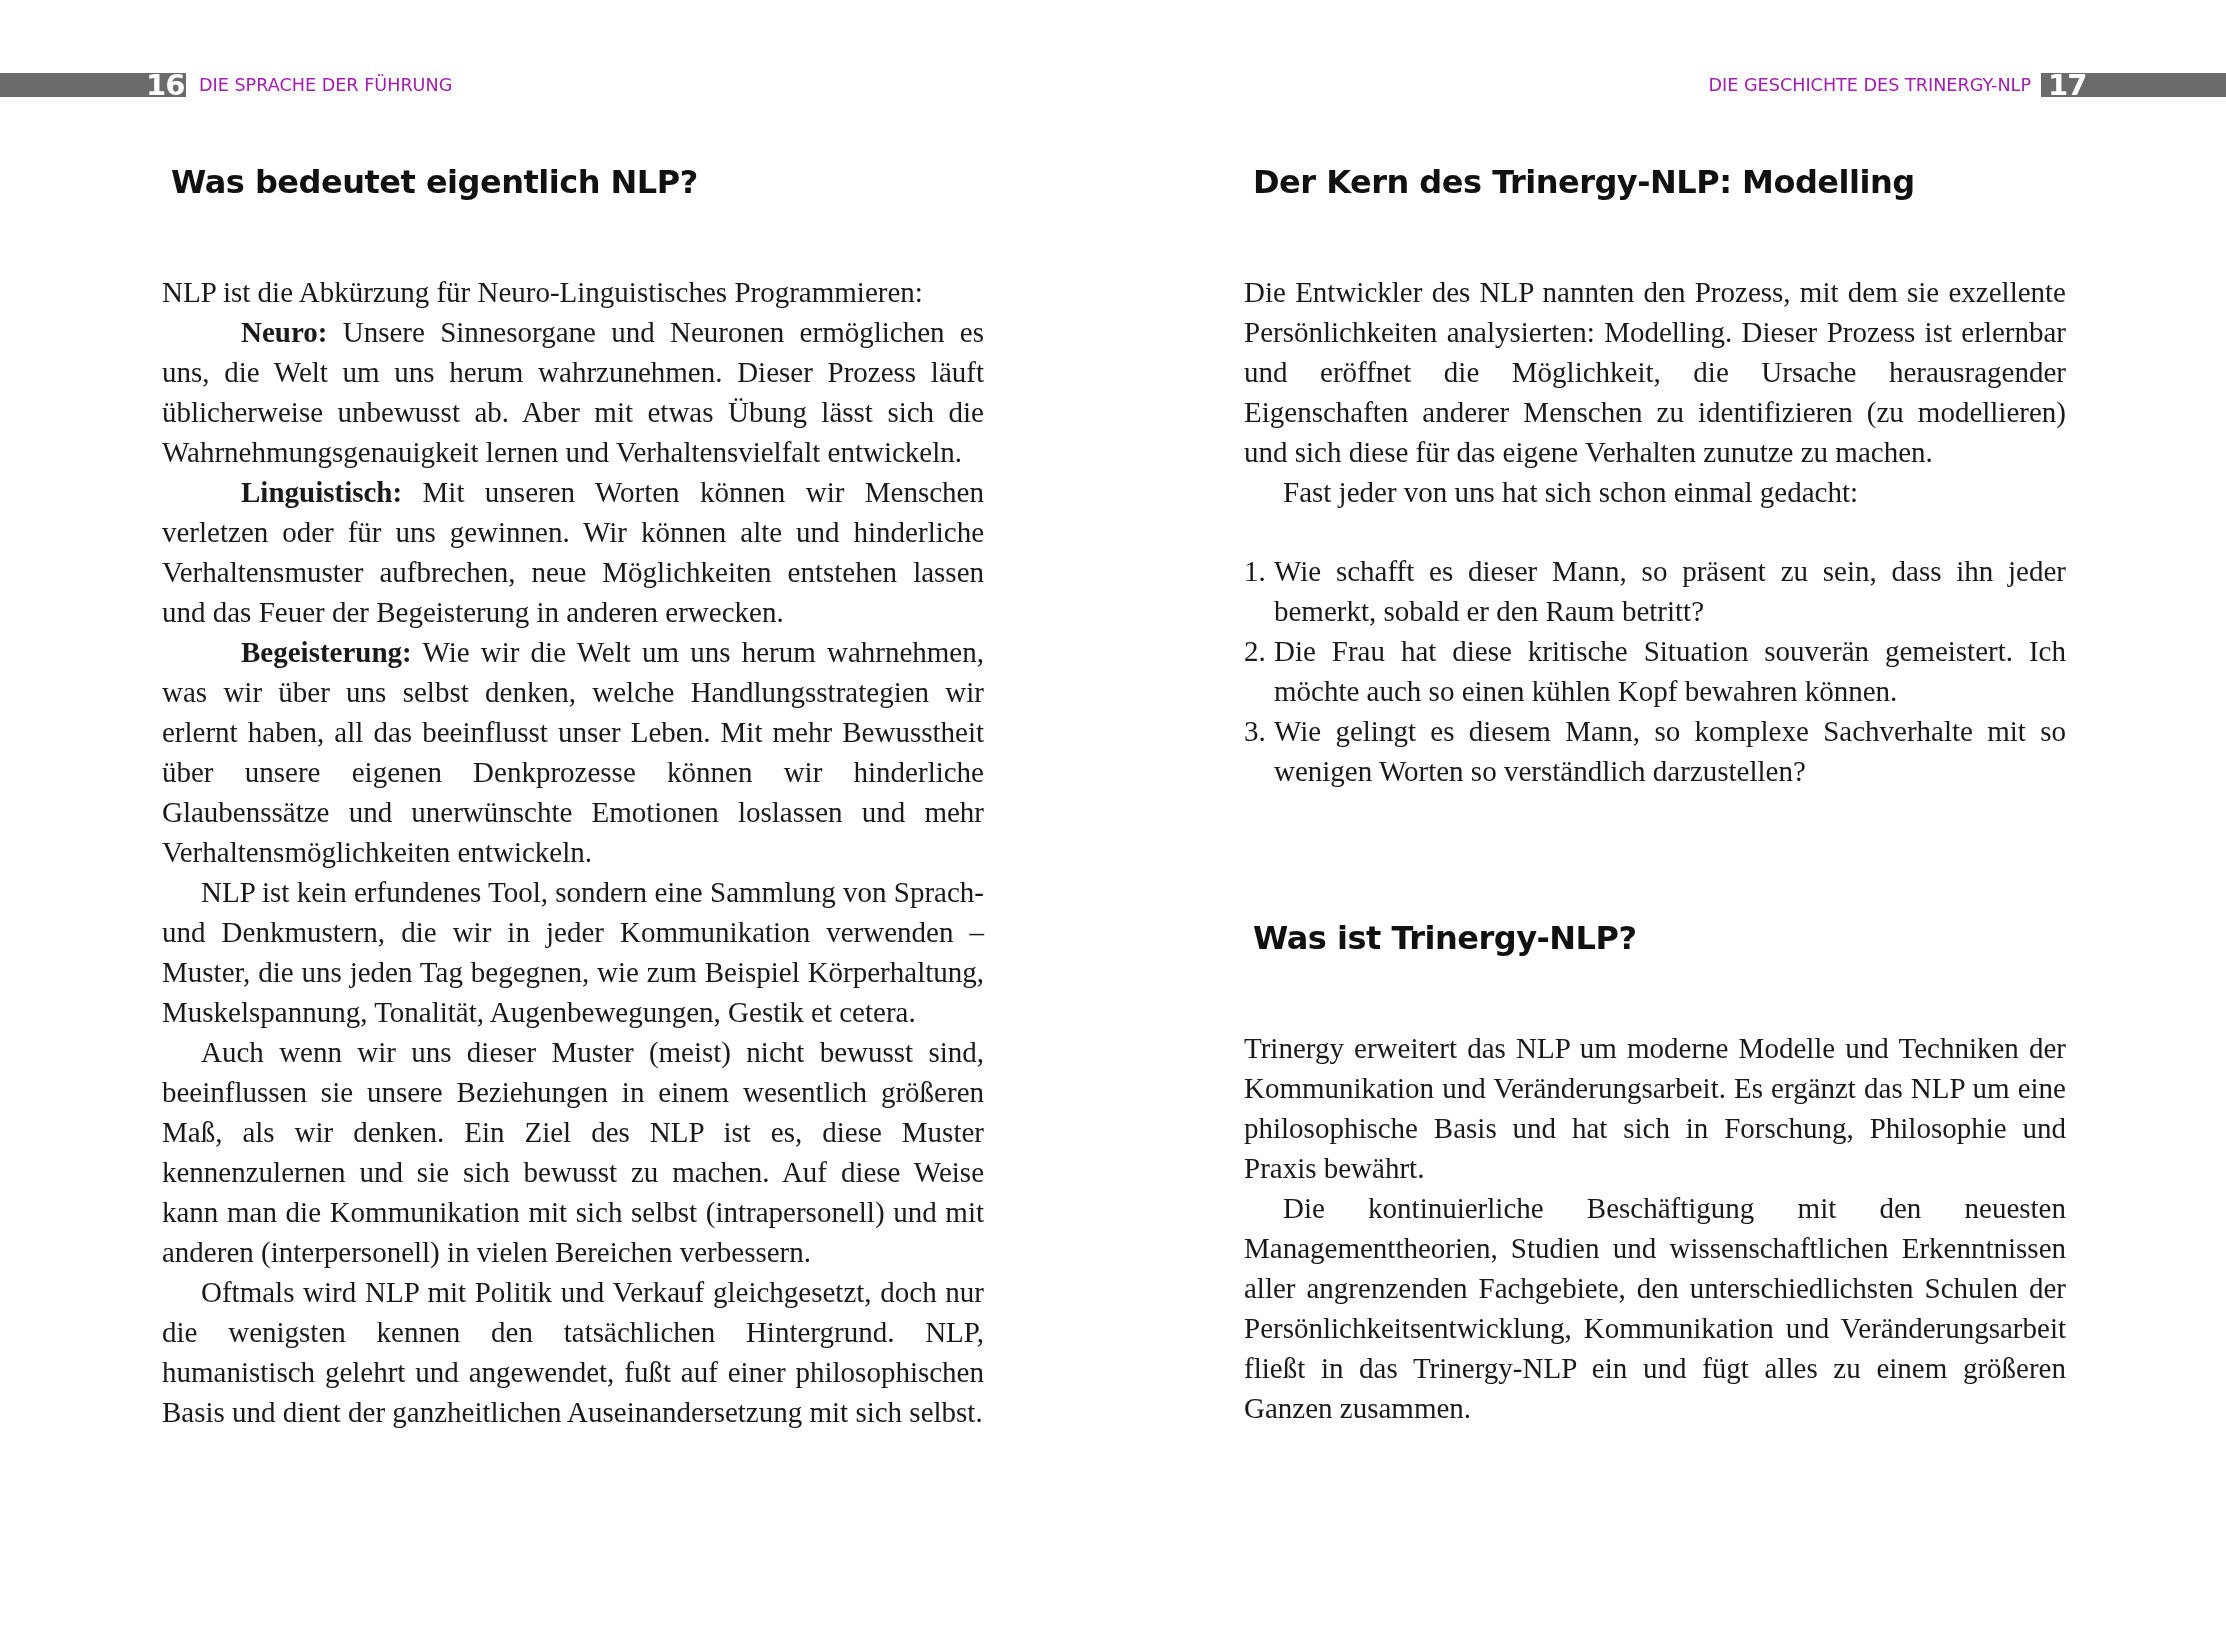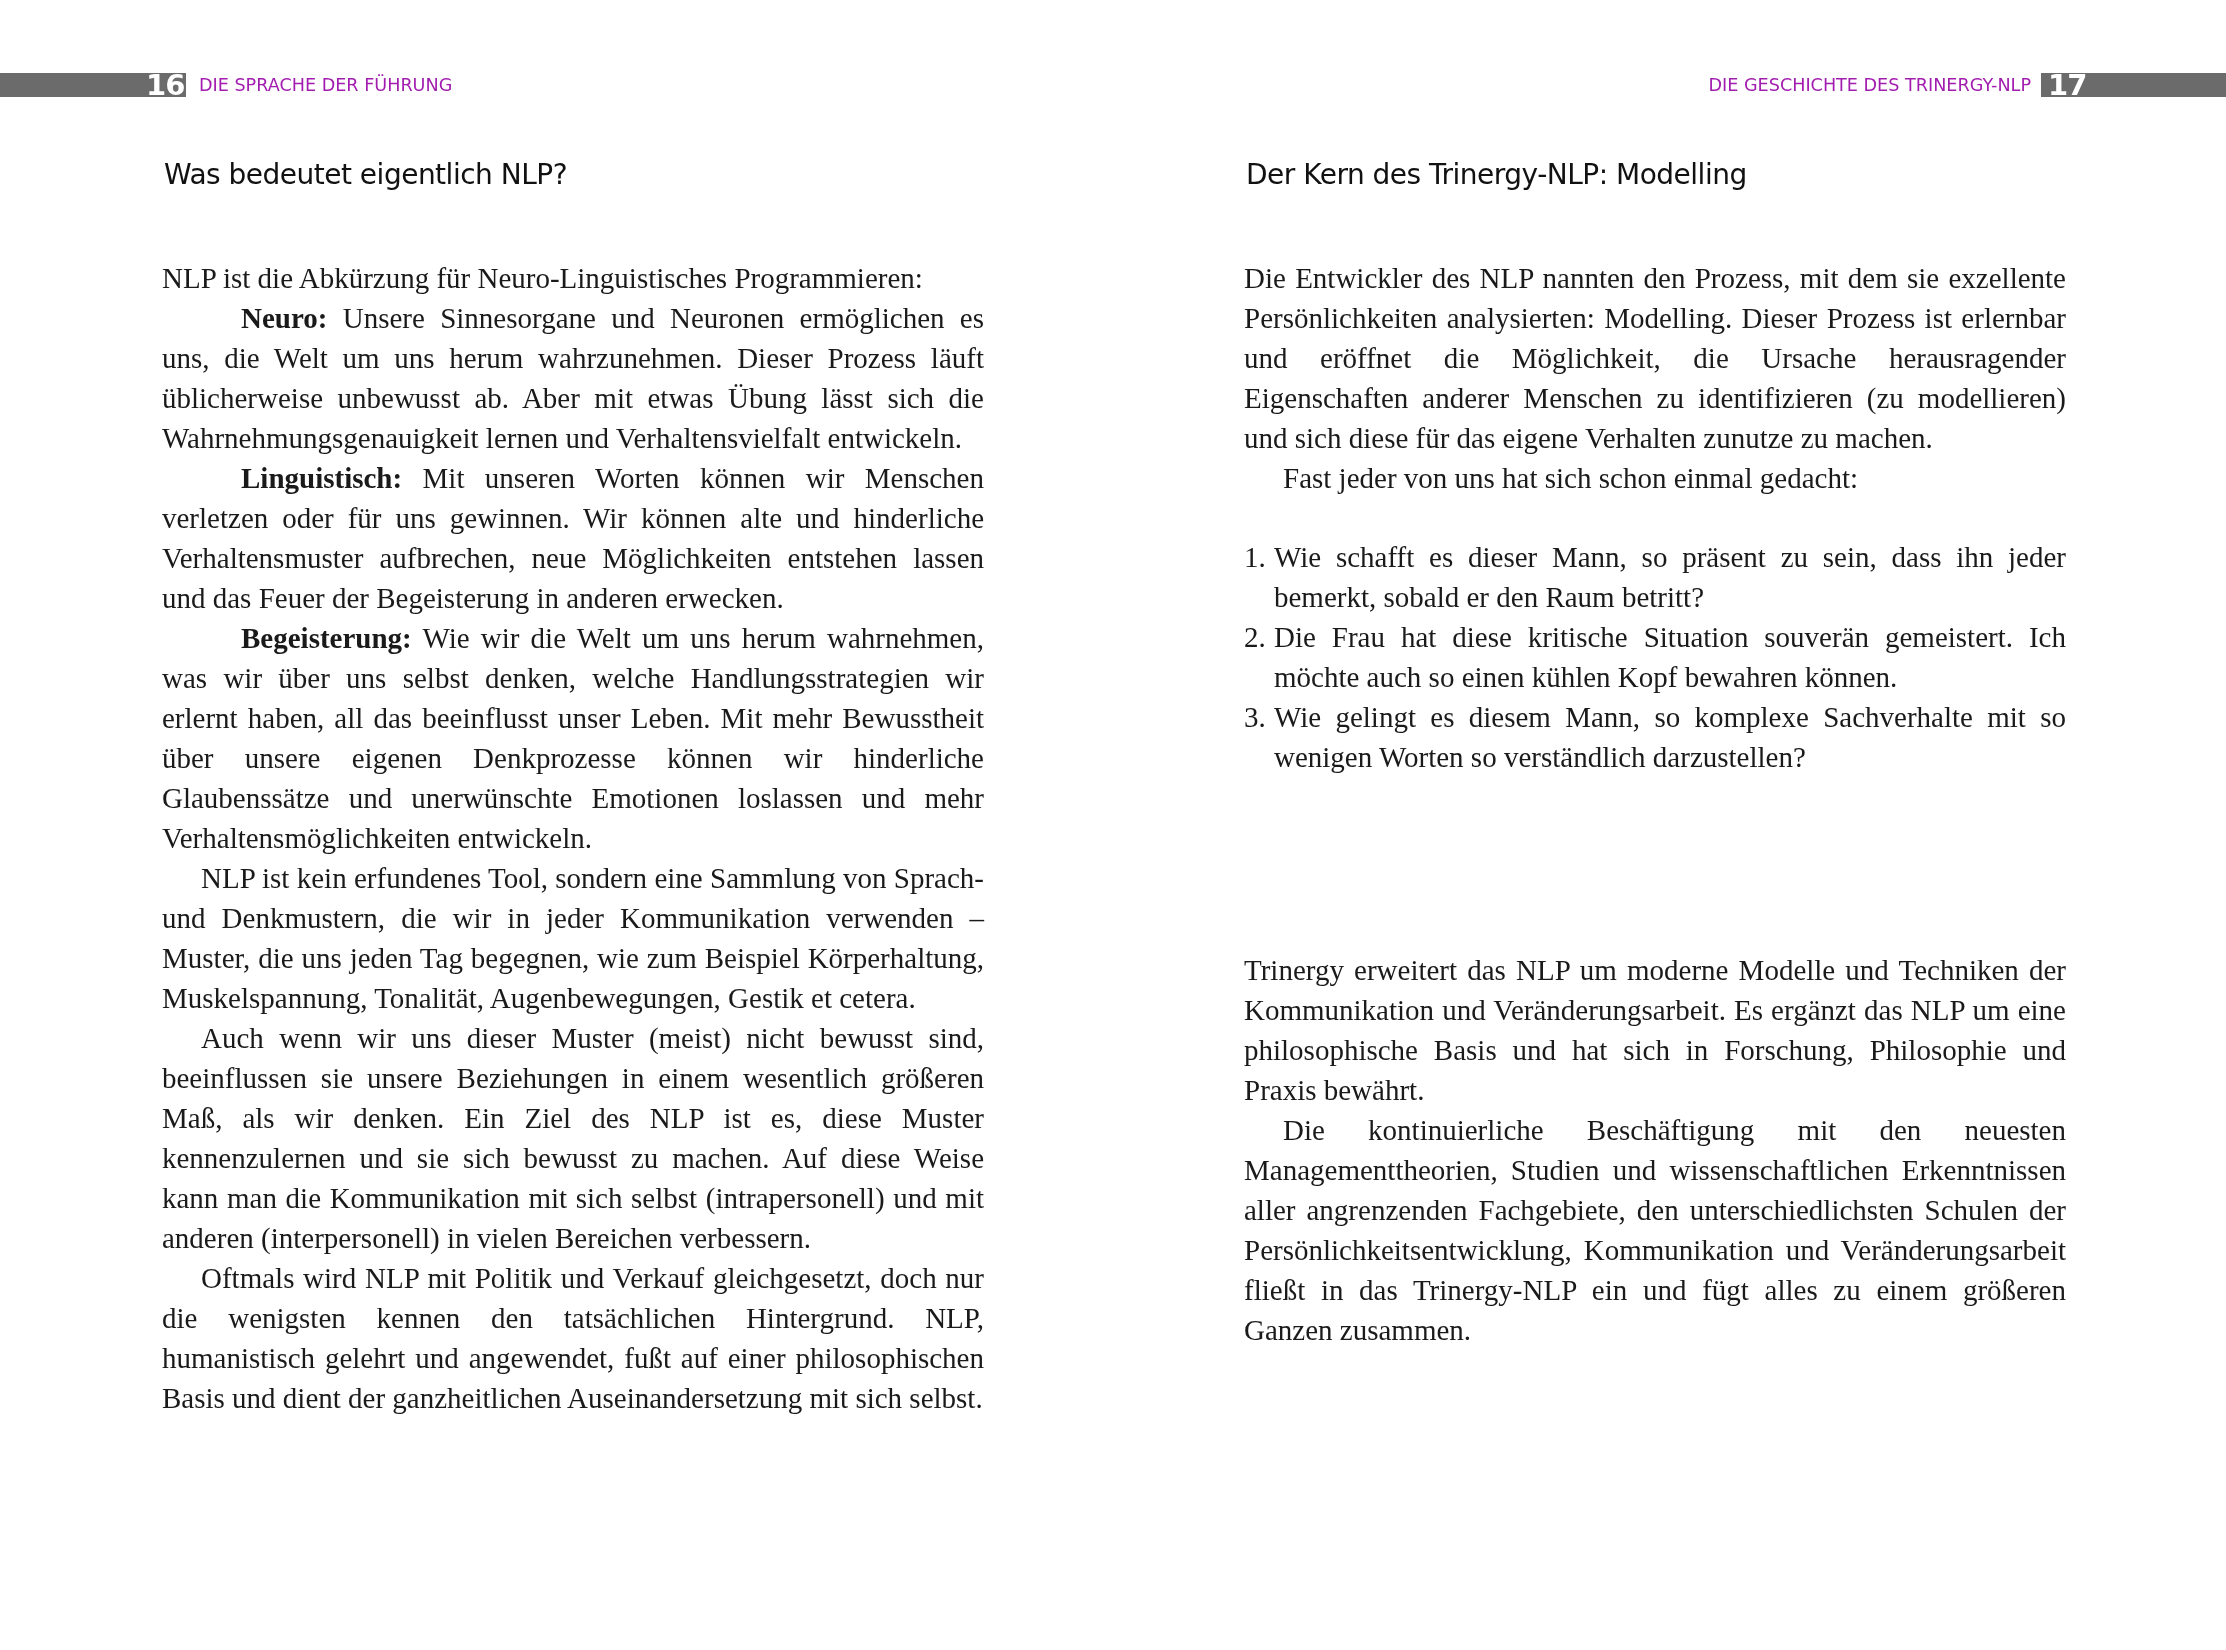--- a/index.html
+++ b/index.html
@@ -3,21 +3,21 @@
 <meta charset="utf-8">
 <style>
   html, body { margin: 0; padding: 0; background: #ffffff; }
   body { width: 2226px; height: 1650px; position: relative; overflow: hidden; color: #1a1a1a; }
   .bar { background: #6b6b6b; height: 24px; position: absolute; top: 73px; }
   .pagenum { color: #ffffff; font-family: "DejaVu Sans", sans-serif; font-weight: bold; font-size: 29px; line-height: 24px; position: absolute; top: 73px; letter-spacing: -0.9px; }
   .headtitle { font-family: "DejaVu Sans", sans-serif; font-size: 17.6px; color: #a21caf; position: absolute; top: 74px; line-height: 22px; letter-spacing: 0px; }
   .col { position: absolute; width: 822px; font-family: "Liberation Serif", serif; font-size: 29px; line-height: 40px; text-align: justify; }
   .col p { margin: 0; text-indent: 39px; }
   .col p.first { text-indent: 0; }
-  .col h2 { font-family: "DejaVu Sans", sans-serif; font-weight: normal; font-size: 28px; margin: 2px; line-height: 46px; letter-spacing: -0.5px; color: #111111; }
+  .col h2 { font-family: "DejaVu Sans", sans-serif; font-weight: bold; font-size: 32px; margin: 9px; line-height: 46px; letter-spacing: -0.5px; color: #111111; }
   .col b { font-weight: bold; margin-left: 40px; }
   .list { margin: 0; padding: 0; list-style: none; }
   .list li { position: relative; padding-left: 30px; }
   .list .num { position: absolute; left: 0; top: 0; }
 </style>
 </head>
 <body>
 
 <div class="bar" style="left:0; width:186px;"></div>
 <div class="pagenum" style="left:146px;">16</div>
@@ -45,17 +45,18 @@
   <p class="first">Die Entwickler des NLP nannten den Prozess, mit dem sie exzellente Persönlichkeiten analysierten: Modelling. Dieser Prozess ist erlernbar und eröffnet die Möglichkeit, die Ursache herausragender Eigenschaften anderer Menschen zu identifizieren (zu modellieren) und sich diese für das eigene Verhalten zunutze zu machen.</p>
   <p>Fast jeder von uns hat sich schon einmal gedacht:</p>
   <div style="height:39px;"></div>
   <ul class="list">
     <li><span class="num">1.</span><span>Wie schafft es dieser Mann, so präsent zu sein, dass ihn jeder bemerkt, sobald er den Raum betritt?</span></li>
     <li><span class="num">2.</span><span>Die Frau hat diese kritische Situation souverän gemeistert. Ich möchte auch so einen kühlen Kopf bewahren können.</span></li>
     <li><span class="num">3.</span><span>Wie gelingt es diesem Mann, so komplexe Sachverhalte mit so wenigen Worten so verständlich darzustellen?</span></li>
   </ul>
   <div style="height:39px;"></div>
   <div style="height:76px;"></div>
+  <h2>Was ist Trinergy-NLP?</h2>
   <div style="height:58px;"></div>
   <p class="first">Trinergy erweitert das NLP um moderne Modelle und Techniken der Kommunikation und Veränderungsarbeit. Es ergänzt das NLP um eine philosophische Basis und hat sich in Forschung, Philosophie und Praxis bewährt.</p>
   <p>Die kontinuierliche Beschäftigung mit den neuesten Managementtheorien, Studien und wissenschaftlichen Erkenntnissen aller angrenzenden Fachgebiete, den unterschiedlichsten Schulen der Persönlichkeitsentwicklung, Kommunikation und Veränderungsarbeit fließt in das Trinergy-NLP ein und fügt alles zu einem größeren Ganzen zusammen.</p>
 </div>
 
 
 </body></html>

